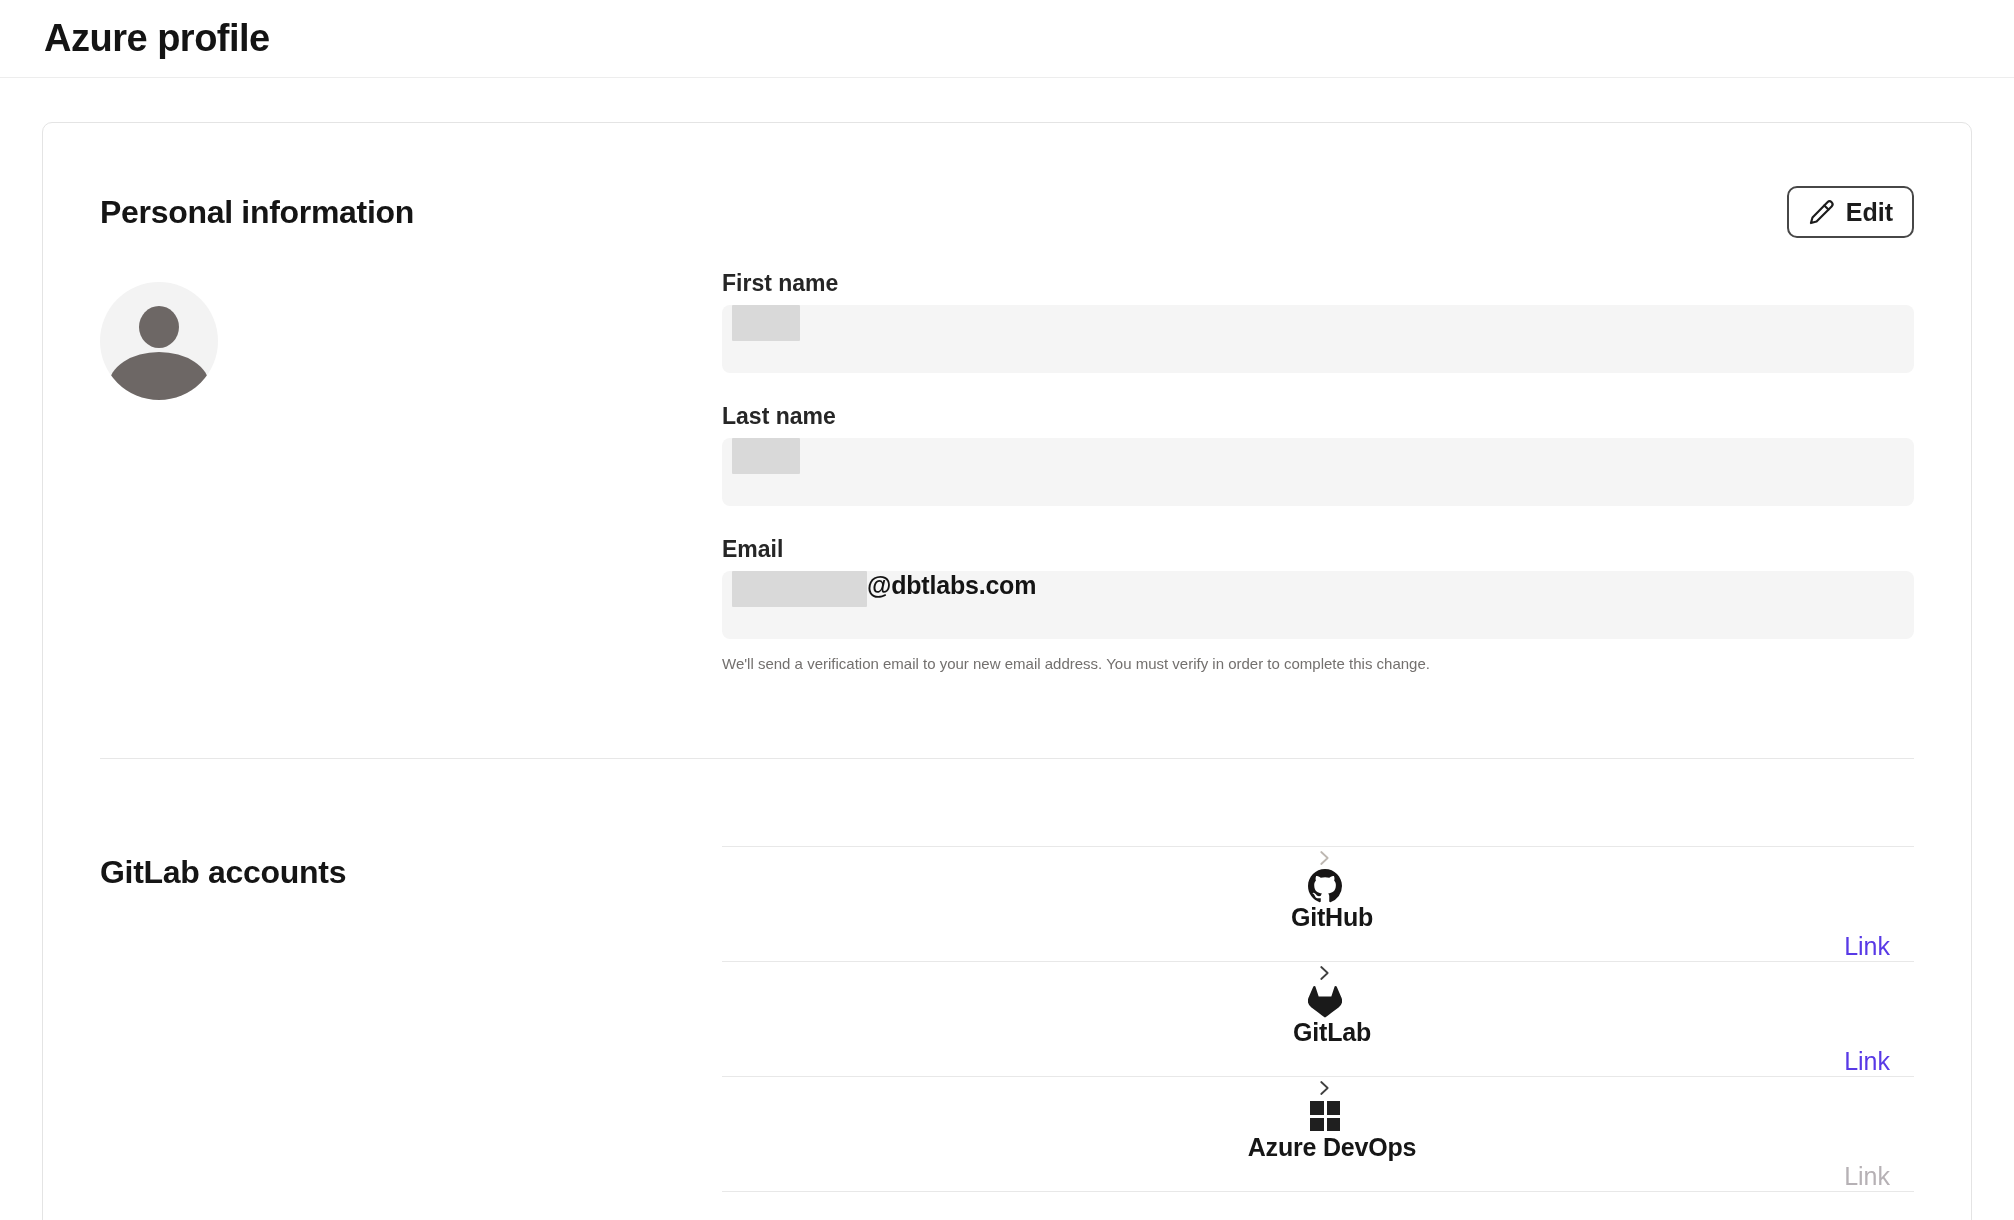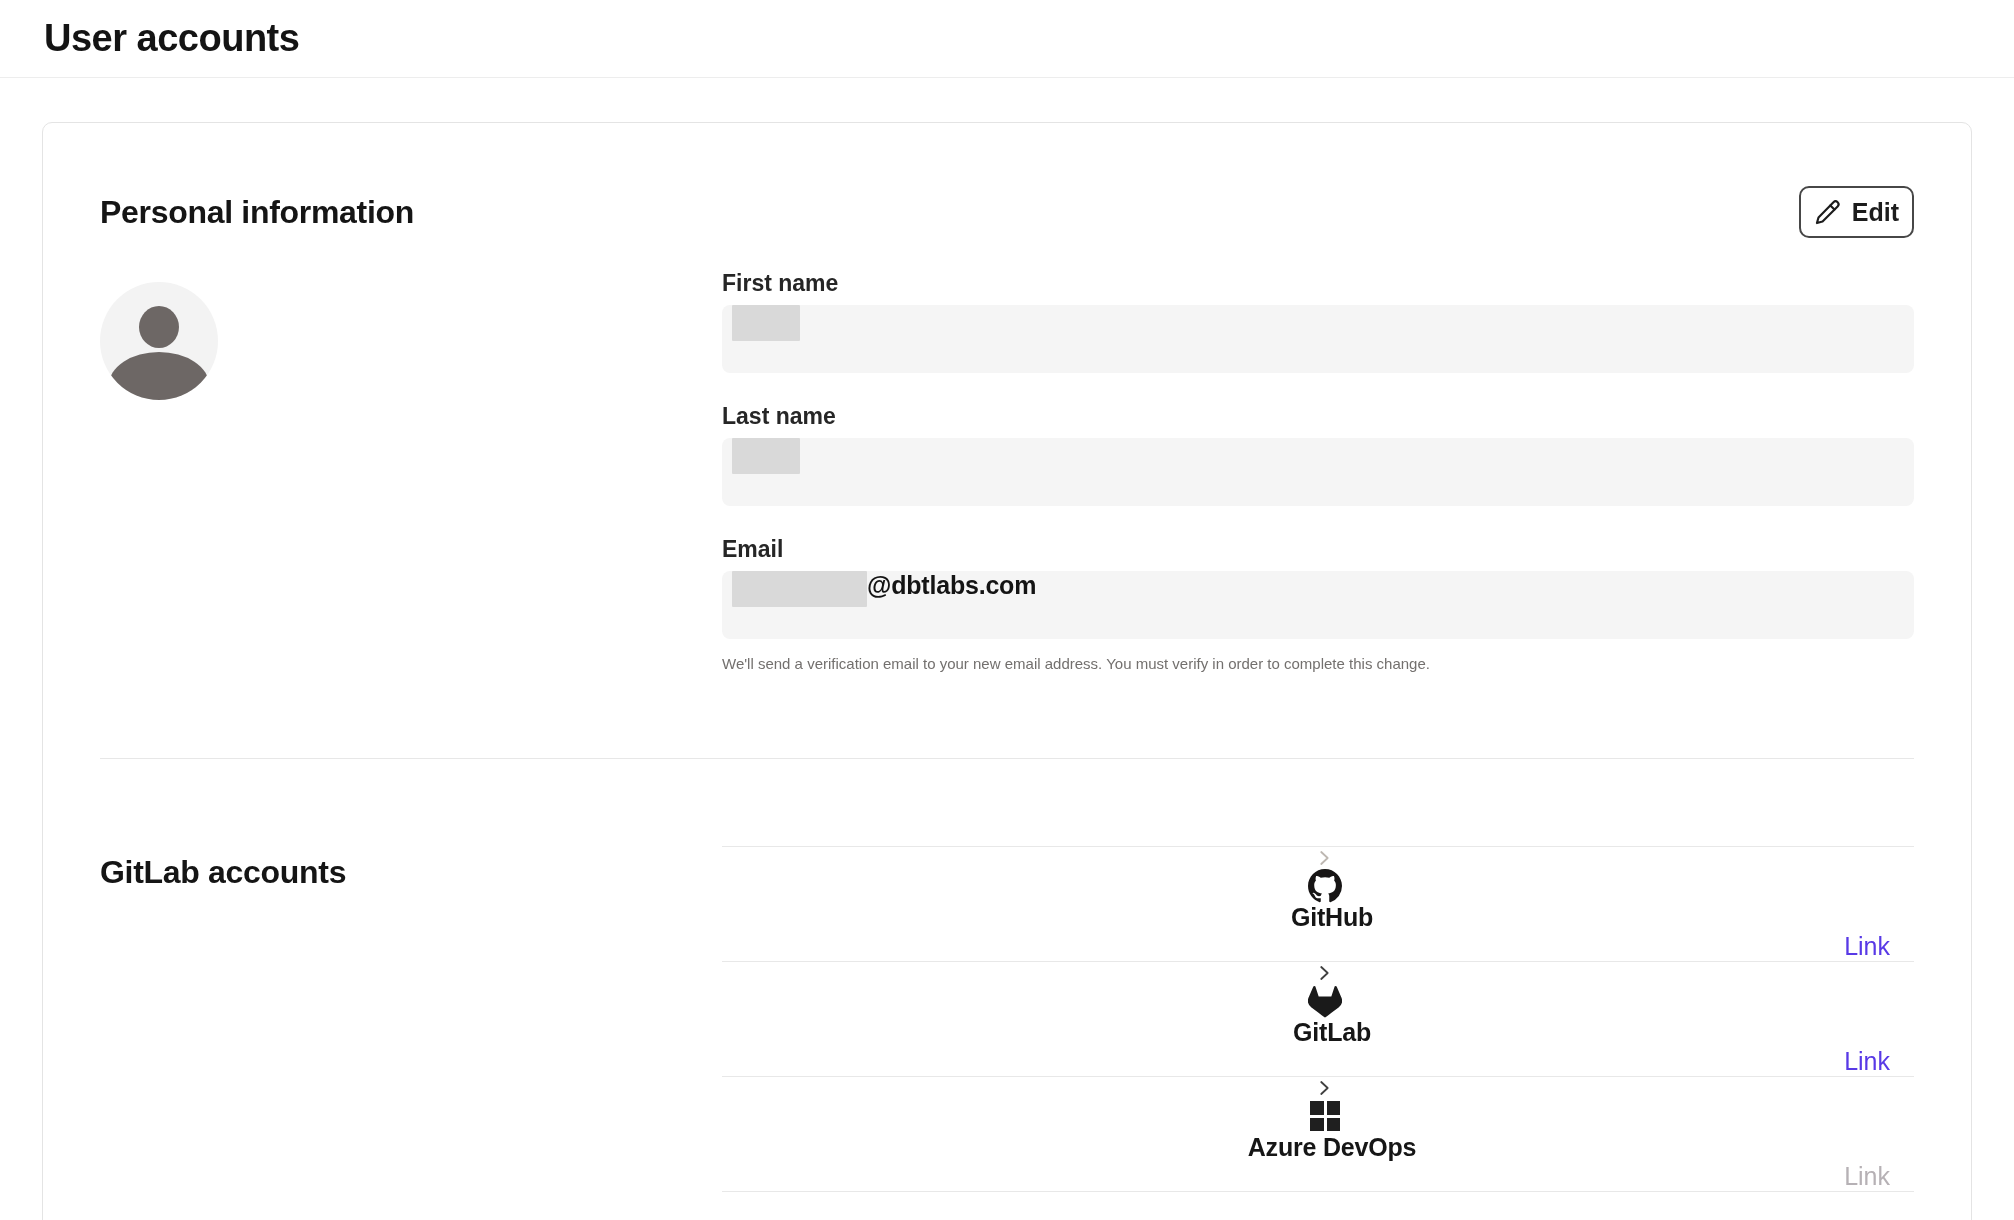--- a/index.html
+++ b/index.html
@@ -13,21 +13,21 @@
 
   
   .card { margin:44px 42px 0 42px; background:#fff; border:1px solid #e4e4e4;
           border-radius:10px; padding:0 57px; height:1400px; }
 
   
   .section-header { display:flex; align-items:center; justify-content:space-between;
                     margin-top:63px; height:52px; }
   .section-heading { font-size:32px; font-weight:700; letter-spacing:-0.3px; color:#151515; }
 
-  .edit-btn { height:52px; padding:0 13px; display:inline-flex; align-items:center; gap:11px;
+  .edit-btn { height:52px; padding:0 19px; display:inline-flex; align-items:center; gap:11px;
               background:#fff; border:2px solid #474747; border-radius:10px; cursor:pointer;
               font-family:inherit; font-size:25px; font-weight:600; color:#1c1c1c; }
   .edit-btn svg { width:27px; height:27px; display:block; }
 
   
   .grid { display:grid; grid-template-columns:622px 1fr; }
   .grid-personal { margin-top:32px; }
 
   
   .avatar { width:118px; height:118px; margin-top:12px; border-radius:50%;
@@ -67,21 +67,21 @@
   .ms-grid span { background:#1f1f1f; }
   .provider-name { font-size:25px; font-weight:700; letter-spacing:-0.2px; color:#161616; }
   .link-action { margin-left:auto; margin-right:24px; font-size:25px; font-weight:500;
                  color:#5839e6; cursor:pointer; }
   .link-action.muted { color:#b6b1b5; cursor:default; }
 </style>
 </head>
 <body>
 
 <header class="app-header">
-  <h1 class="page-title">User accounts</h1>
+  <h1 class="page-title">Azure profile</h1>
 </header>
 
 <main class="card">
 
   <div class="section-header">
     <h2 class="section-heading">Personal information</h2>
     <button class="edit-btn">
       <span style="display:flex;">
         <svg viewBox="0 0 24 24" fill="none" stroke="#1c1c1c" stroke-width="1.9" stroke-linecap="round" stroke-linejoin="round">
           <path d="M17.3 2.9a2.6 2.6 0 0 1 3.7 3.7L7.6 20l-5 1.4L4 16.4Z"></path>

